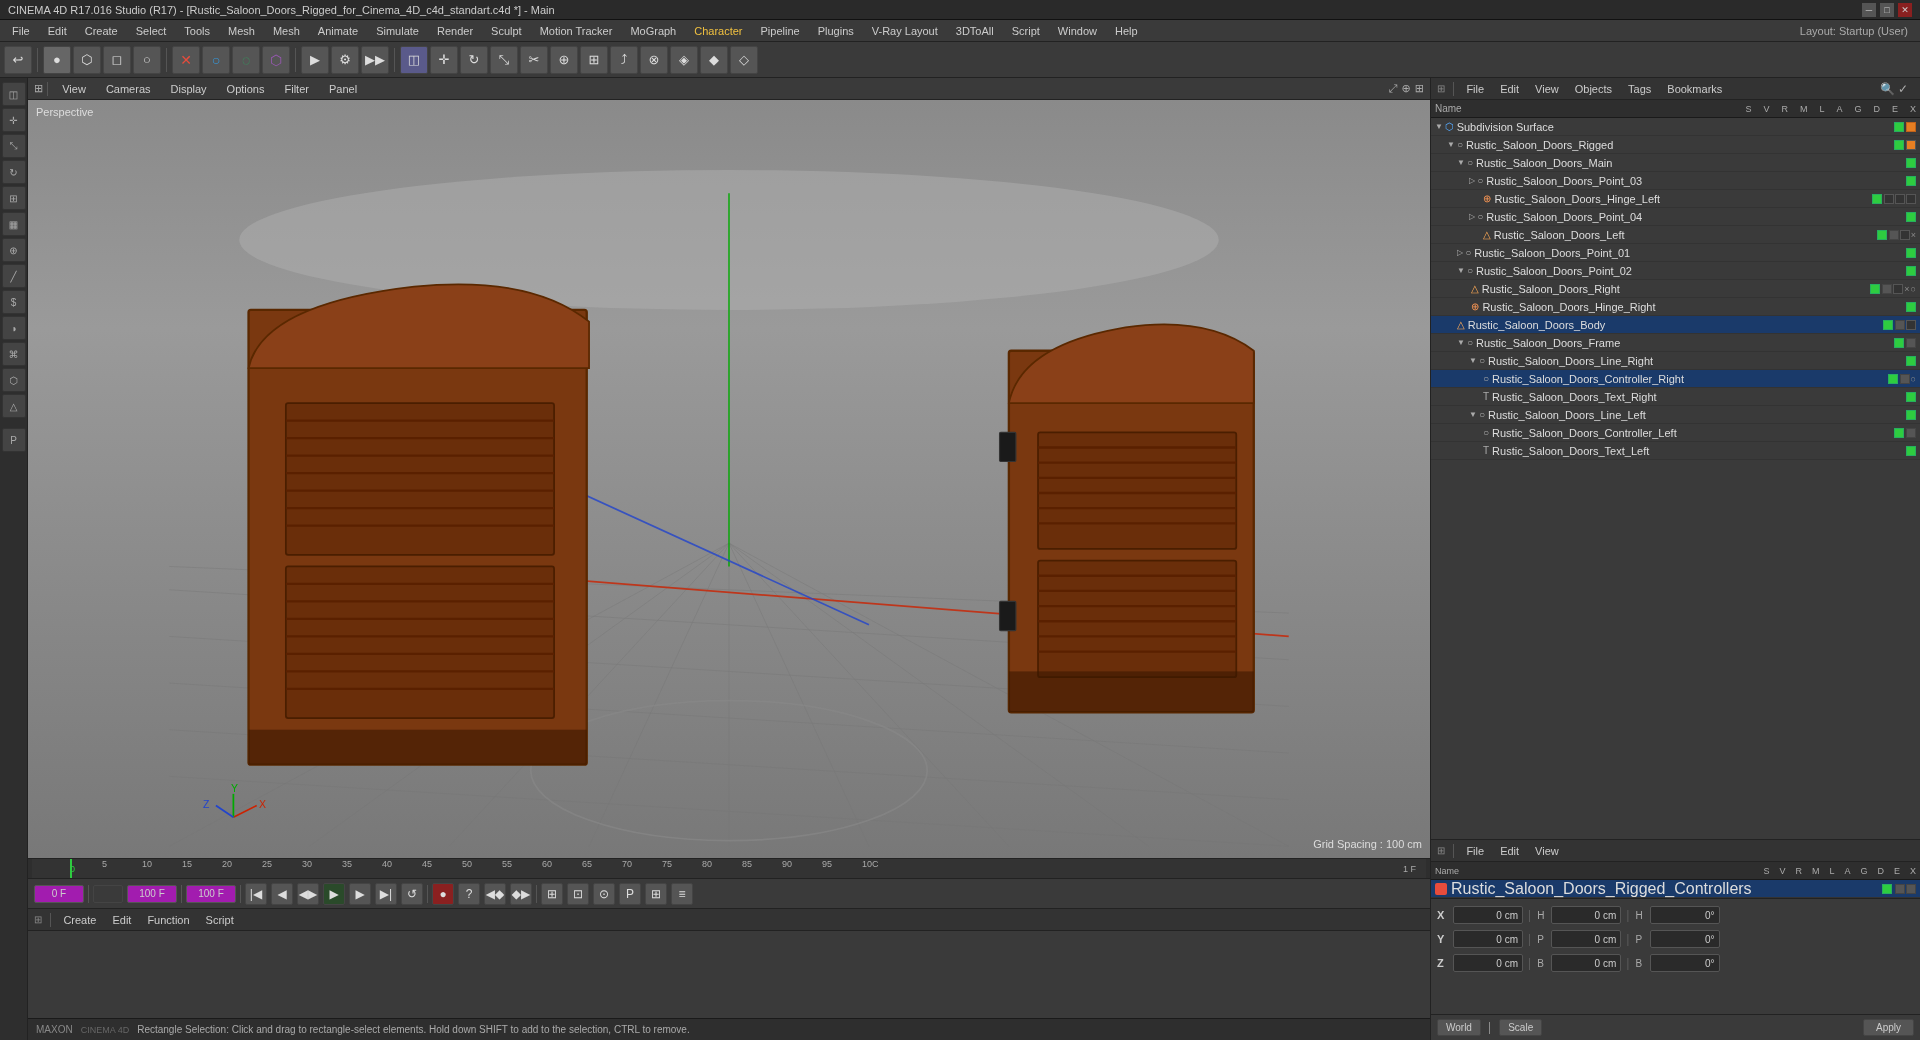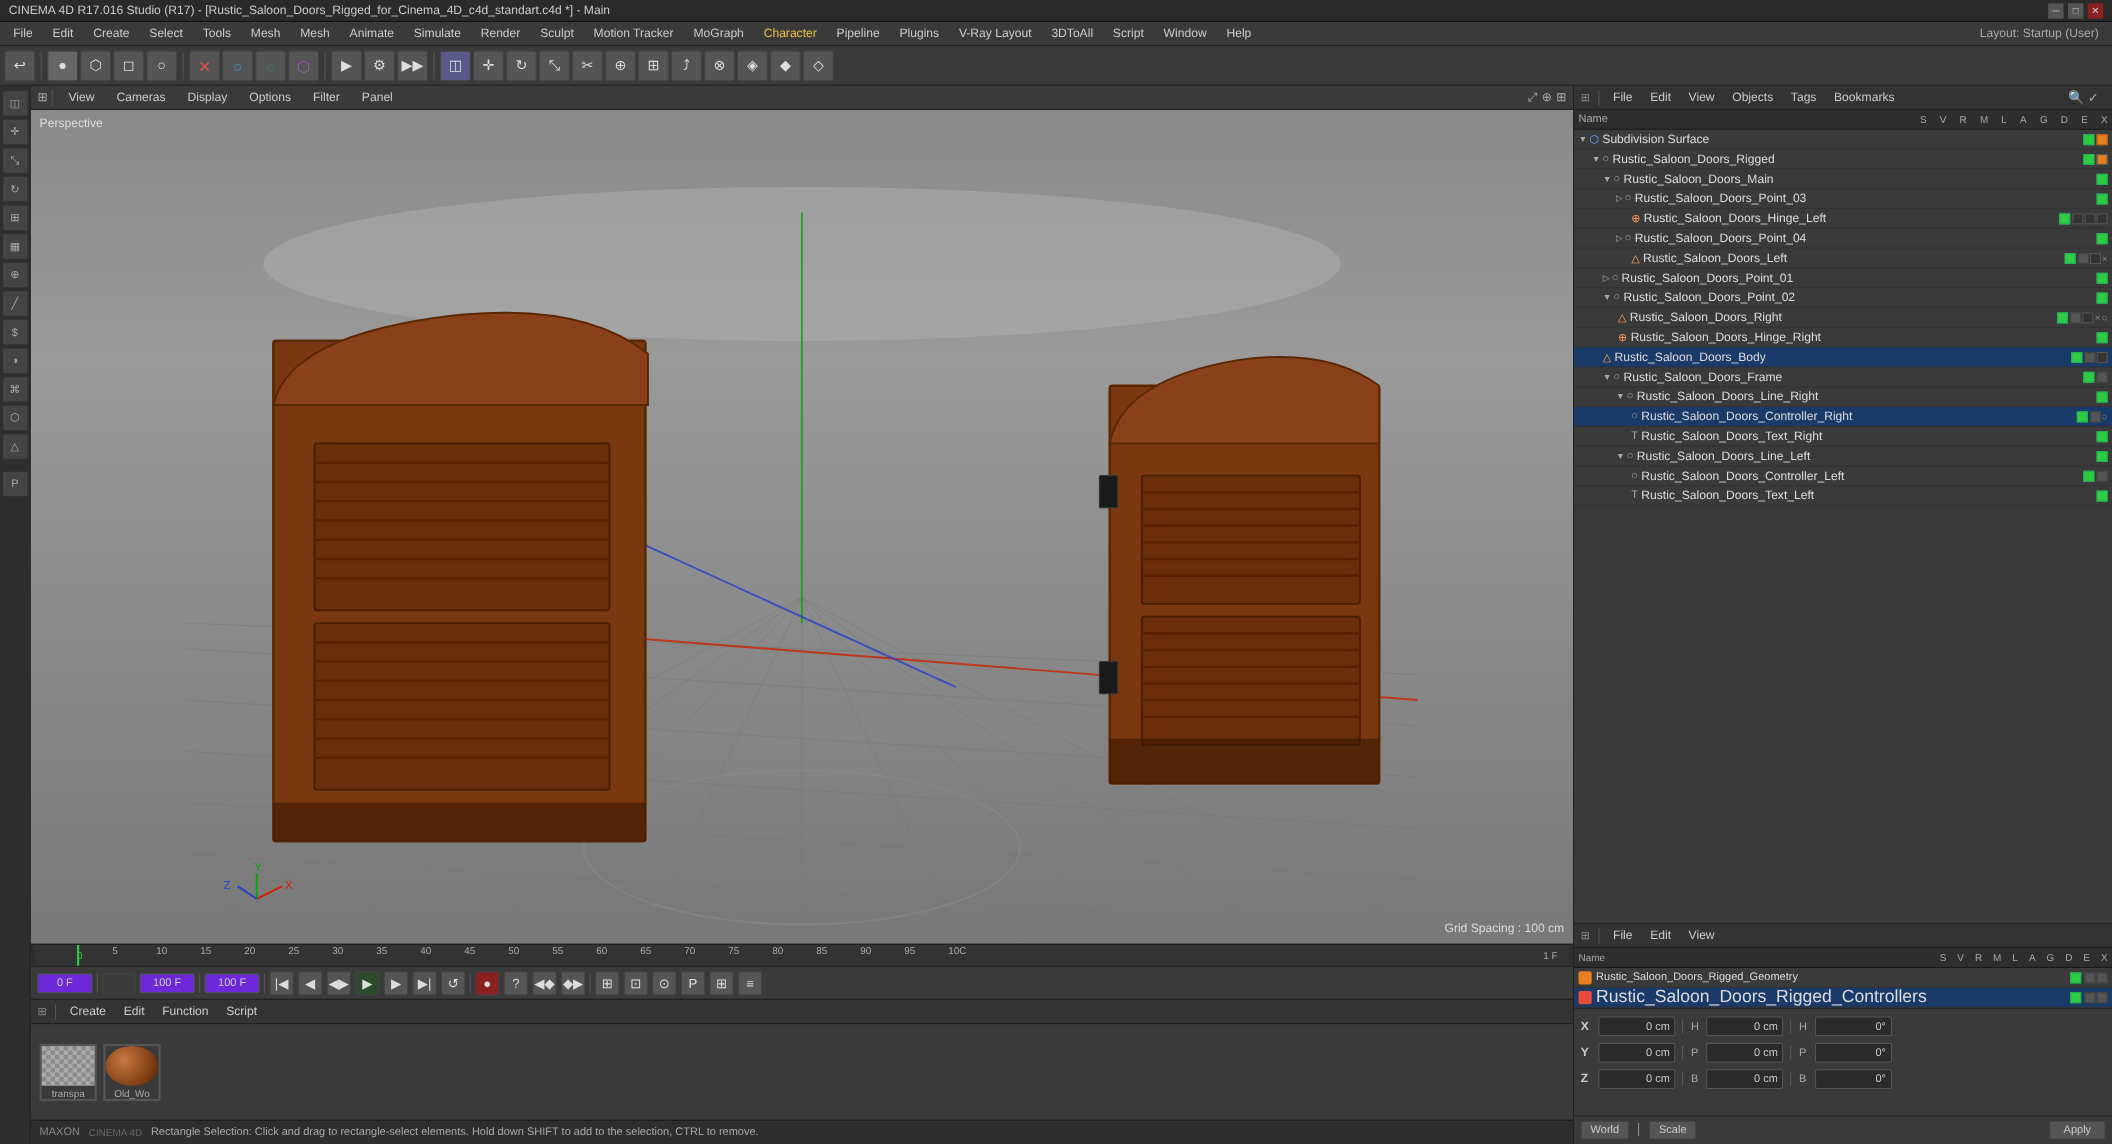--- a/index.html
+++ b/index.html
@@ -102,21 +102,21 @@
       position: relative;
     }
     .ruler-mark { position: absolute; top: 0; font-size: 9px; color: #aaa; }
 
     
     #playback-bar {
       height: 30px; background: #3a3a3a; display: flex; align-items: center;
       padding: 0 6px; gap: 4px; border-top: 1px solid #222;
     }
     .pb-input {
-      width: 40px; height: 18px; background: #6d28d9; border: 1px solid #555;
+      width: 40px; height: 18px; background: #a21caf; border: 1px solid #555;
       color: #ccc; font-size: 10px; text-align: center; border-radius: 2px;
     }
     .pb-btn {
       width: 22px; height: 22px; background: #555; border: 1px solid #444;
       cursor: pointer; display: flex; align-items: center; justify-content: center;
       font-size: 12px; color: #ddd; border-radius: 2px;
     }
     .pb-btn.red { background: #8a2020; }
 
     
@@ -530,30 +530,20 @@
 
     <div id="material-area">
       <div id="material-toolbar">
         <span style="font-size:10px;color:#888;cursor:pointer;">⊞</span>
         <span style="width:1px;height:14px;background:#555;"></span>
         <span class="mat-menu">Create</span>
         <span class="mat-menu">Edit</span>
         <span class="mat-menu">Function</span>
         <span class="mat-menu">Script</span>
       </div>
-      <div id="material-content">
-        <div class="material-thumb">
-          <div class="mat-canvas-checker"></div>
-          <div class="mat-label">transpa</div>
-        </div>
-        <div class="material-thumb">
-          <div class="mat-canvas-sphere"></div>
-          <div class="mat-label">Old_Wo</div>
-        </div>
-      </div>
     </div>
 
     <div id="status-bar">
       <span style="margin-right:8px;font-size:10px;color:#888;">MAXON</span>
       <span style="margin-right:8px;font-size:9px;color:#666;">CINEMA 4D</span>
       <span id="status-text">Rectangle Selection: Click and drag to rectangle-select elements. Hold down SHIFT to add to the selection, CTRL to remove.</span>
     </div>
   </div>
 
   <div id="right-panel">
@@ -813,31 +803,20 @@
             <span>M</span>
             <span>L</span>
             <span>A</span>
             <span>G</span>
             <span>D</span>
             <span>E</span>
             <span>X</span>
           </div>
         </div>
 
-        <div class="obj-row">
-          <span style="width:12px;height:12px;background:#e67e22;border-radius:2px;margin-right:4px;display:inline-block;"></span>
-          <span style="font-size:10px;color:#ddd;flex:1;">Rustic_Saloon_Doors_Rigged_Geometry</span>
-          <div style="display:flex;gap:3px;align-items:center;">
-            <div class="sq green"></div>
-            <div style="display:flex;gap:1px;">
-              <div style="width:10px;height:10px;background:#555;border:1px solid #444;"></div>
-              <div style="width:10px;height:10px;background:#555;border:1px solid #444;"></div>
-            </div>
-          </div>
-        </div>
 
         <div class="obj-row selected">
           <span style="width:12px;height:12px;background:#e74c3c;border-radius:2px;margin-right:4px;display:inline-block;"></span>
           <span style="font-size:16px;color:#ddd;flex:1;">Rustic_Saloon_Doors_Rigged_Controllers</span>
           <div style="display:flex;gap:3px;align-items:center;">
             <div class="sq green"></div>
             <div style="display:flex;gap:1px;">
               <div style="width:10px;height:10px;background:#555;border:1px solid #444;"></div>
               <div style="width:10px;height:10px;background:#555;border:1px solid #444;"></div>
             </div>

